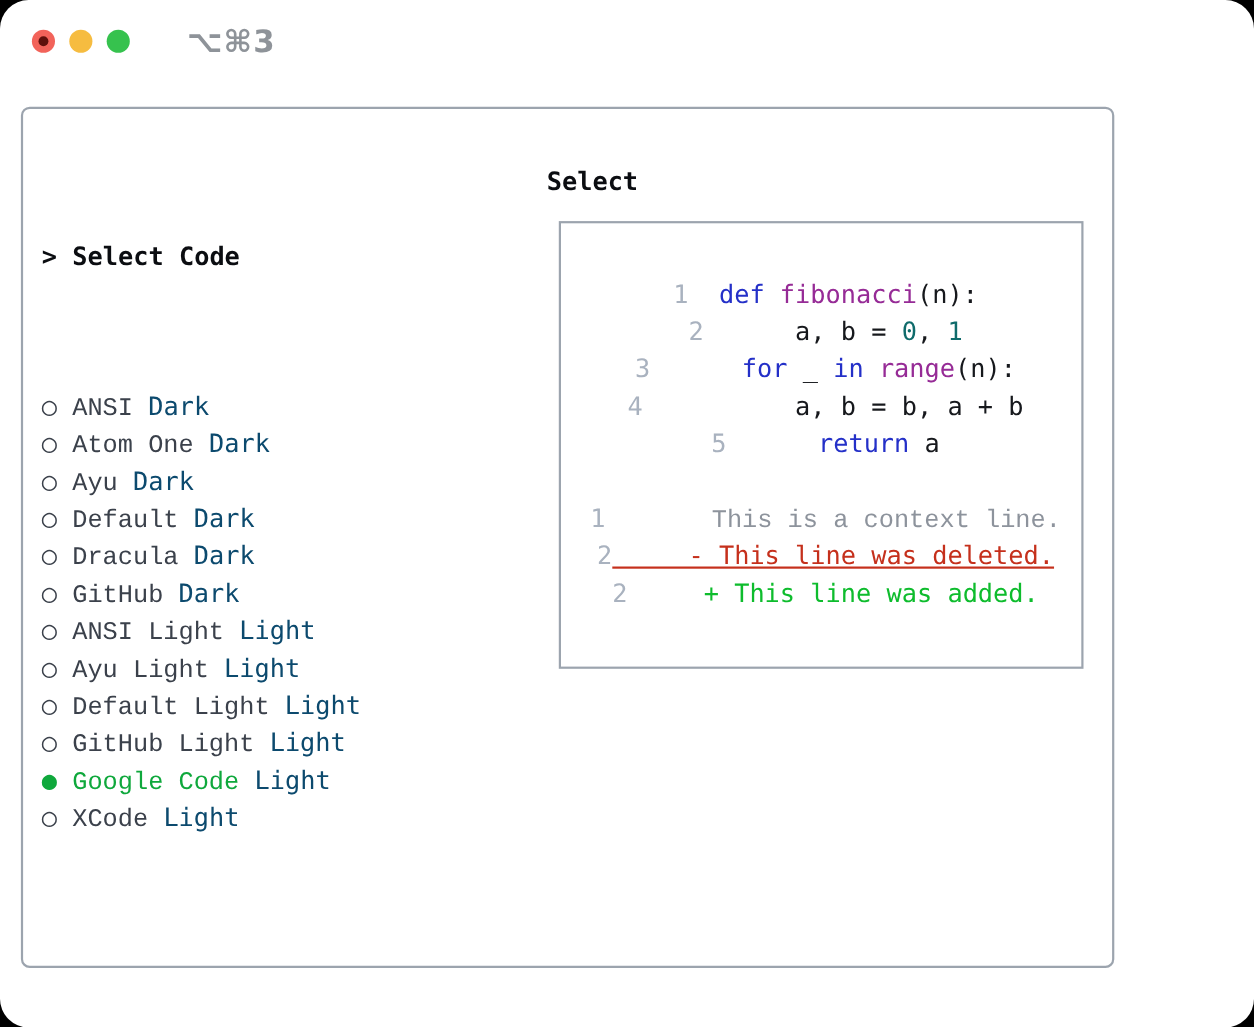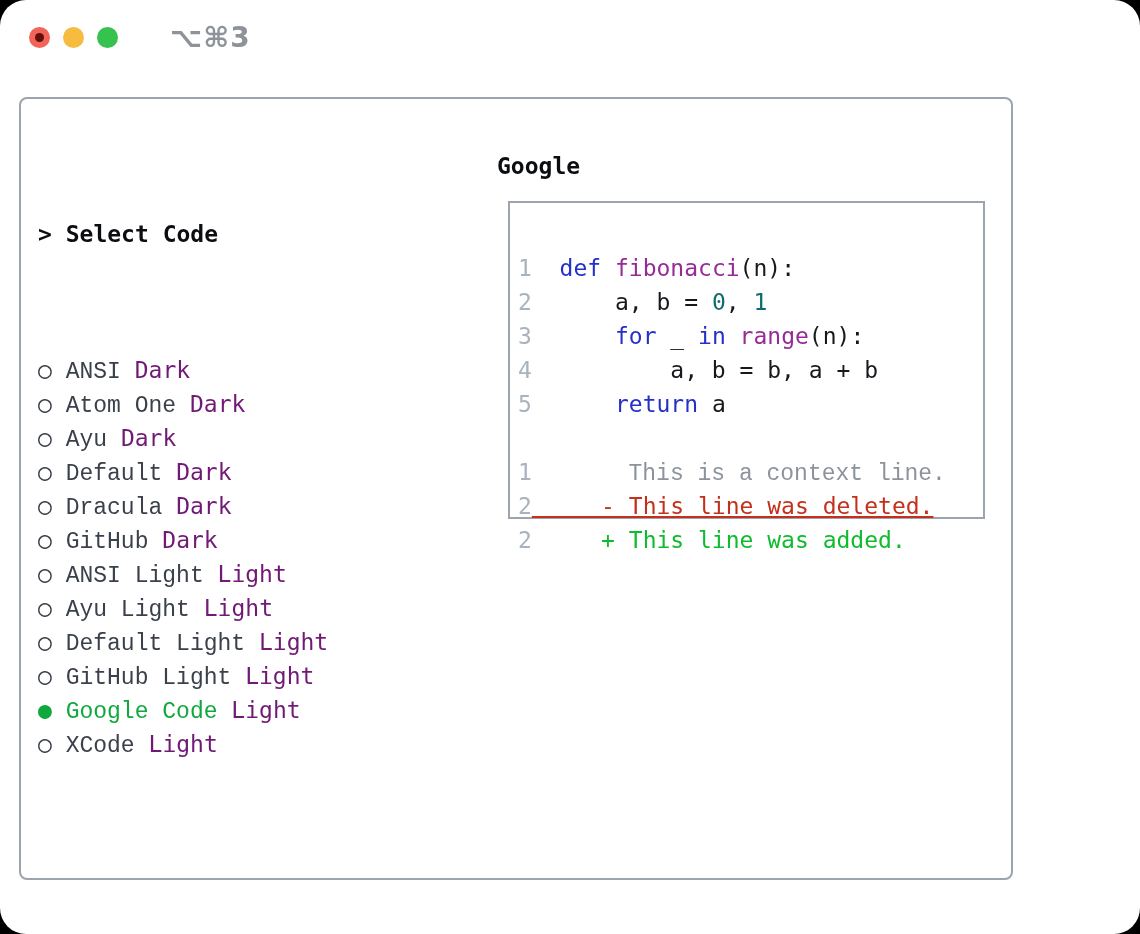--- a/index.html
+++ b/index.html
@@ -30,33 +30,33 @@
     position:absolute;left:19px;top:97px;width:994px;height:783px;
     box-sizing:border-box;border:2px solid #9ca4ae;border-radius:8px;background:#fff;
   }
   
   .left-col{
     position:absolute;left:17px;top:50px;
     font-size:23px;line-height:34px;white-space:pre;color:#3b414b;
   }
   .left-col .line{height:34px;}
   .hdr{font-weight:bold;color:#0b0d11;}
-  .variant{color:#701a75;}
+  .variant{color:#0c4a6e;}
   .theme-name{color:#3b414b;font-family:Liberation Mono, monospace;}
   .marker{color:#3b414b;}
   .selected .theme-name,.selected .marker,.selected .opt-name{color:var(--sel-green,#0fa83c);}
   .spacer{height:34px;}
   
   .preview-label{
     position:absolute;left:476px;top:50px;font-size:23px;line-height:34px;
     font-weight:bold;color:#0b0d11;white-space:pre;
   }
   .preview-box{
-    position:absolute;left:487px;top:102px;width:477px;height:318px;
-    box-sizing:border-box;border:2px solid #9ca4ae;background:#fff;
+    position:absolute;left:487px;top:102px;width:477px;height:407px;
+    box-sizing:border-box;border:2px solid #9ca4ae;background:#fff;text-align:center;
   }
   .code{
     margin:48px 0 0 8px;font-size:23px;line-height:34px;white-space:pre;
   }
   .code .cline{height:34px;}
   .tok-ln{color:#a9b2bf;}
   .tok-pl{color:#16181c;}
   .tok-kw{color:var(--kw,#2430c8);}
   .tok-fn{color:var(--fn,#962b96);}
   .tok-lit{color:var(--lit,#0f6b6b);}
@@ -90,20 +90,20 @@
       
 
       
 
       
 
       
       
     </div>
 
-    <div class="preview-label">Google</div>
+    <div class="preview-label">Select</div>
 
     <div class="preview-box">
       <div class="code" id="code-block"><div class="cline"><span class="tok-ln">1</span><span class="tok-pl">  </span><span class="tok-kw">def</span><span class="tok-pl"> </span><span class="tok-fn">fibonacci</span><span class="tok-pl">(n):</span></div><div class="cline"><span class="tok-ln">2</span><span class="tok-pl">      a, b = </span><span class="tok-lit">0</span><span class="tok-pl">, </span><span class="tok-lit">1</span></div><div class="cline"><span class="tok-ln">3</span><span class="tok-pl">      </span><span class="tok-kw">for</span><span class="tok-pl"> _ </span><span class="tok-kw">in</span><span class="tok-pl"> </span><span class="tok-fn">range</span><span class="tok-pl">(n):</span></div><div class="cline"><span class="tok-ln">4</span><span class="tok-pl">          a, b = b, a + b</span></div><div class="cline"><span class="tok-ln">5</span><span class="tok-pl">      </span><span class="tok-kw">return</span><span class="tok-pl"> a</span></div><div class="cline"></div><div class="cline"><span class="tok-ln">1</span><span class="tok-ctx">       This is a context line.</span></div><div class="cline"><span class="tok-ln">2</span><span class="tok-del">     - This line was deleted.</span></div><div class="cline"><span class="tok-ln">2</span><span class="tok-add">     + This line was added.</span></div></div>
     </div>
 
   </div>
 </div>
 
 </body></html>

